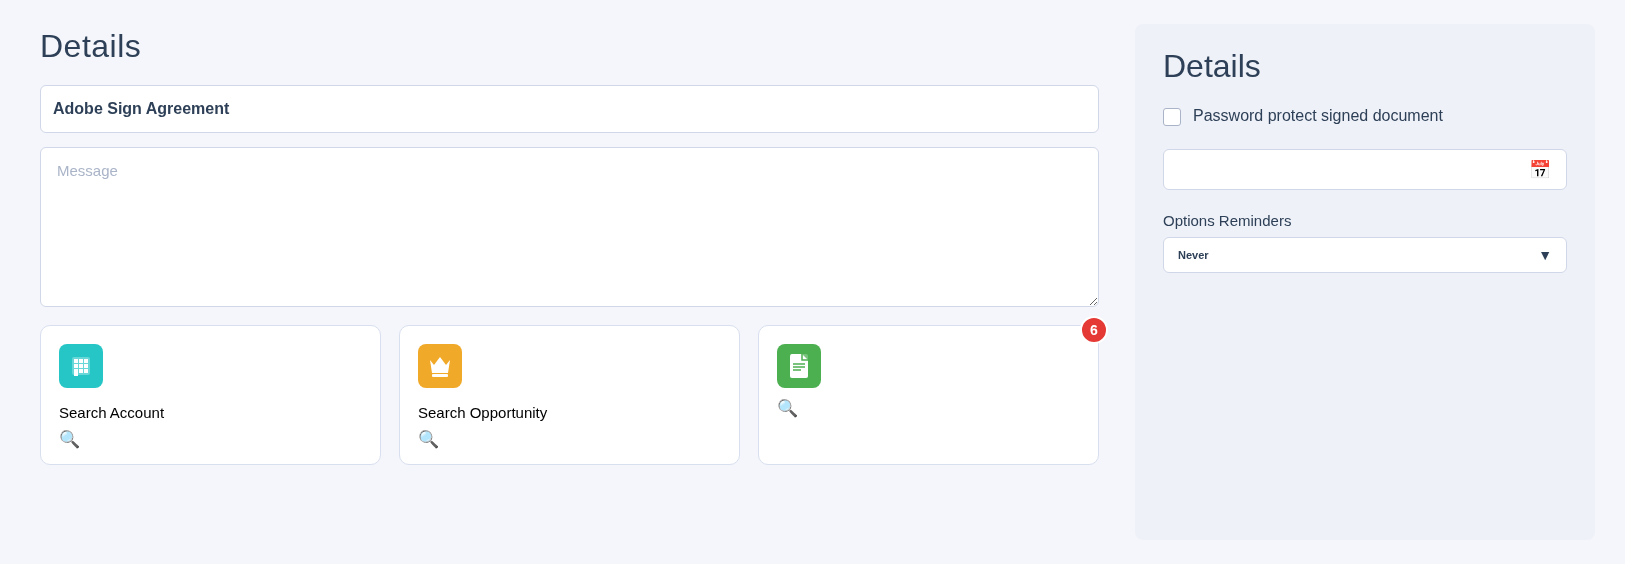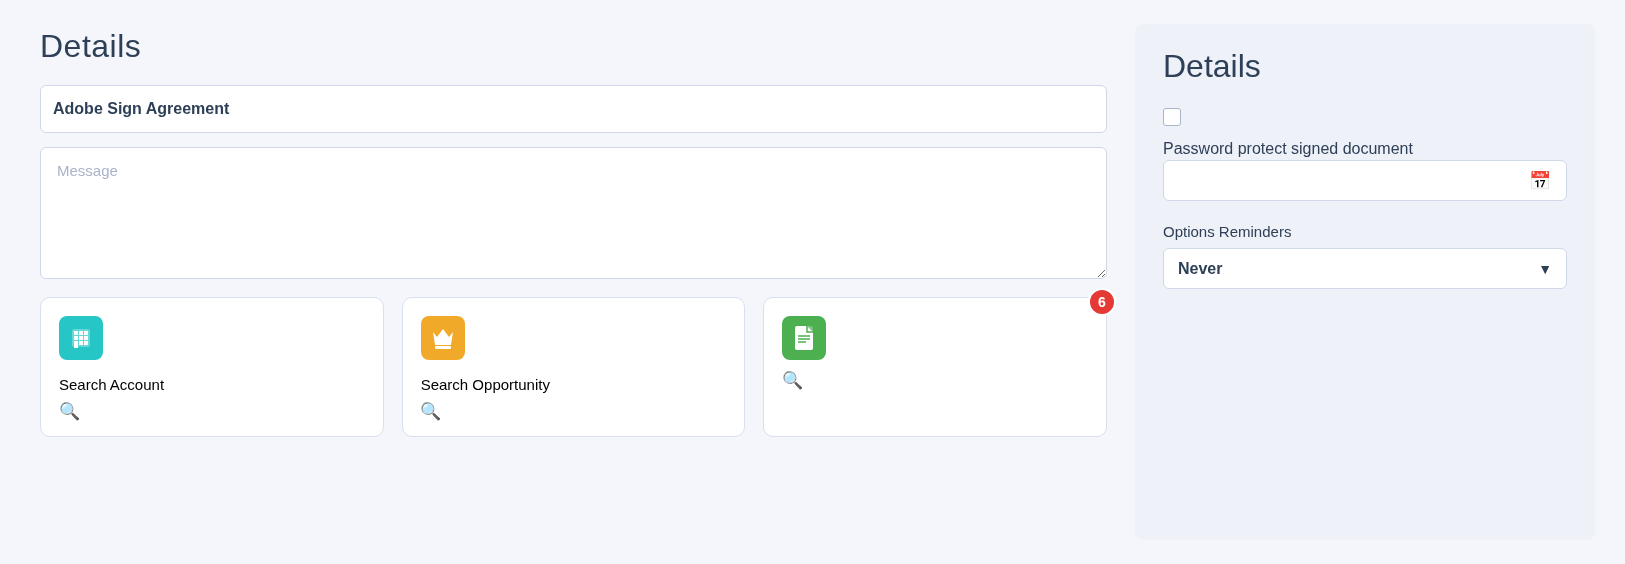--- a/index.html
+++ b/index.html
@@ -16,21 +16,21 @@
       align-items: flex-start;
       padding: 0;
     }
 
     .main-container {
       display: flex;
       width: 1625px;
       min-height: 564px;
       background: #f4f6fb;
       padding: 24px 30px 24px 40px;
-      gap: 28px;
+      gap: 36px;
     }
 
     
     .details-section {
       flex: 1 1 0;
       min-width: 0;
       padding-top: 4px;
     }
 
     .section-title {
@@ -55,21 +55,21 @@
     }
 
     .message-textarea {
       width: 100%;
       border: 1.5px solid #d0d7e8;
       border-radius: 6px;
       padding: 14px 16px;
       font-size: 15px;
       color: #aab4c8;
       background: #fff;
-      height: 132px;
+      height: 160px;
       resize: both;
       outline: none;
       margin-bottom: 18px;
       display: block;
     }
 
     .message-textarea::placeholder {
       color: #aab4c8;
       font-size: 15px;
     }
@@ -154,21 +154,21 @@
       font-size: 32px;
       font-weight: 300;
       color: #2e4057;
       margin-bottom: 20px;
     }
 
     .option-row {
       display: flex;
       align-items: flex-start;
       gap: 12px;
-      flex-direction: column;
+      margin-bottom: 22px;
     }
 
     .option-checkbox {
       width: 18px;
       height: 18px;
       border: 1.5px solid #aab4c8;
       border-radius: 3px;
       background: #fff;
       margin-top: 3px;
       flex-shrink: 0;
@@ -226,21 +226,21 @@
       background: #fff;
       border: 1.5px solid #d0d7e8;
       border-radius: 6px;
     }
 
     .reminders-select {
       width: 100%;
       border: none;
       outline: none;
       padding: 11px 40px 11px 14px;
-      font-size: 16px;
+      font-size: 11px;
       font-weight: 600;
       color: #2e4057;
       background: transparent;
       appearance: none;
       cursor: pointer;
       border-radius: 6px;
     }
 
     .select-arrow {
       position: absolute;

